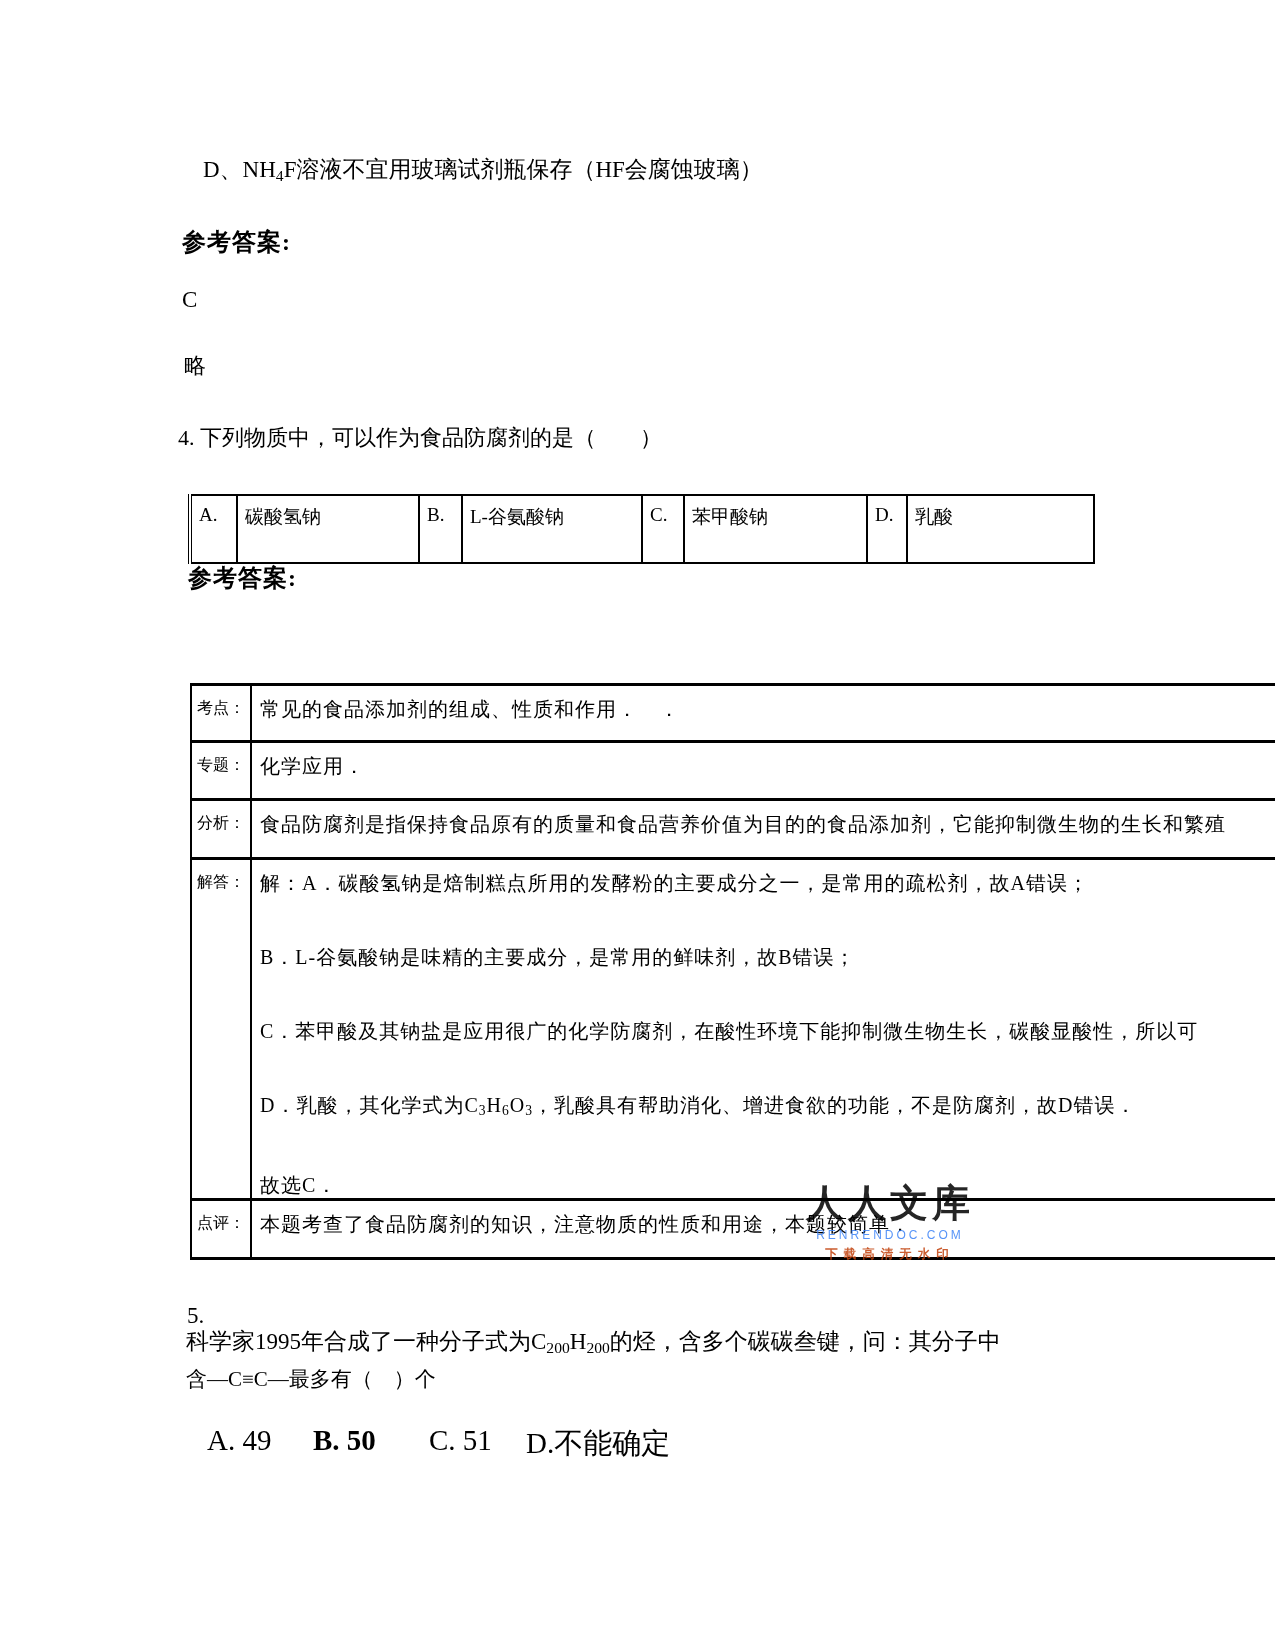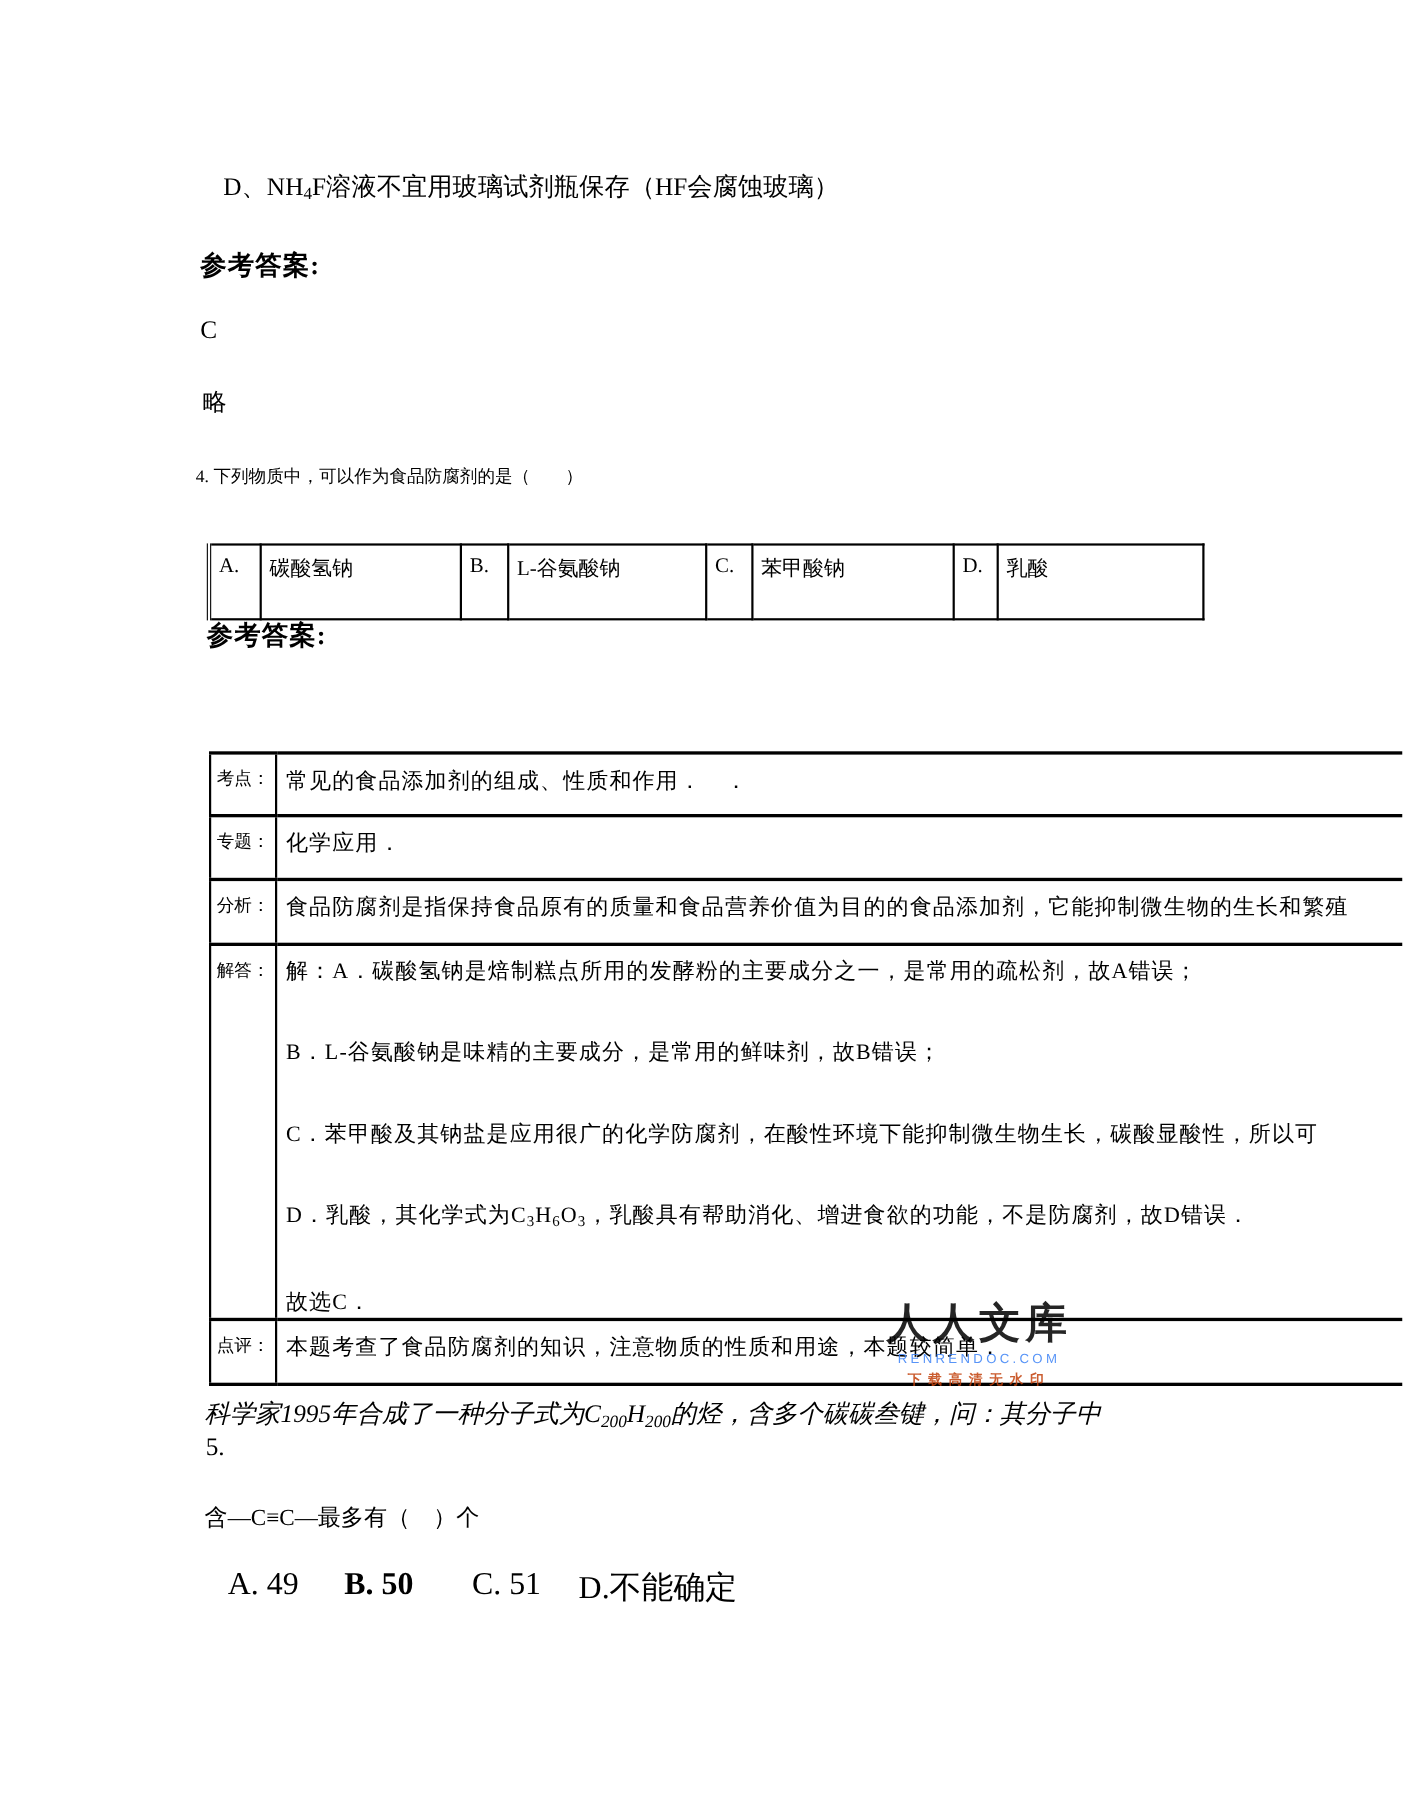--- a/index.html
+++ b/index.html
@@ -8,21 +8,21 @@
     overflow:hidden;color:#000;
     font-family:"Liberation Serif","DejaVu Serif",serif;
   }
   .t{position:absolute;white-space:pre;line-height:1.25;}
   .sub{font-size:0.68em;vertical-align:-0.25em;}
 
   .optd{left:203px;top:156px;font-size:23px;}
   .h1a{left:182px;top:227px;font-size:24px;font-weight:bold;letter-spacing:1px;}
   .ansc{left:182px;top:286px;font-size:23px;}
   .brief{left:184px;top:352px;font-size:22px;}
-  .q4stem{left:178px;top:424px;font-size:16px;}
+  .q4stem{left:178px;top:424px;font-size:22px;}
 
   table{border-collapse:collapse;}
   .opt-table{
     position:absolute;left:188px;top:494px;width:904px;table-layout:fixed;
     border:2px solid #000;border-left:4px double #000;
   }
   .opt-table td{
     border:2px solid #000;vertical-align:top;height:58px;
     padding:8px 2px 0 7px;font-size:19px;white-space:nowrap;overflow:hidden;
   }
@@ -58,21 +58,21 @@
   .wm-domain{
     font-family:"Liberation Sans","DejaVu Sans",sans-serif;
     font-size:12px;letter-spacing:3px;color:#3b82f6;margin-top:2px;
   }
   .wm-tagline{
     font-family:"Liberation Sans","DejaVu Sans",sans-serif;
     font-size:12.5px;letter-spacing:6px;color:#c2410c;margin-top:4px;font-weight:bold;
   }
 
   .q5num{left:187px;top:1302px;font-size:23px;}
-  .q5l1{left:186px;top:1272px;font-size:23px;font-style:italic;}
+  .q5l1{left:186px;top:1328px;font-size:23px;}
   .q5l2{left:186px;top:1366px;font-size:21px;}
   .q5opts{position:absolute;left:0;top:1424px;width:1275px;height:30px;}
   .q5o{position:absolute;font-size:29px;white-space:pre;}
   .q5oA{left:207px;}
   .q5oB{left:313px;font-weight:bold;}
   .q5oC{left:429px;}
   .q5oD{left:526px;}
 </style>
 </head>
 <body>

